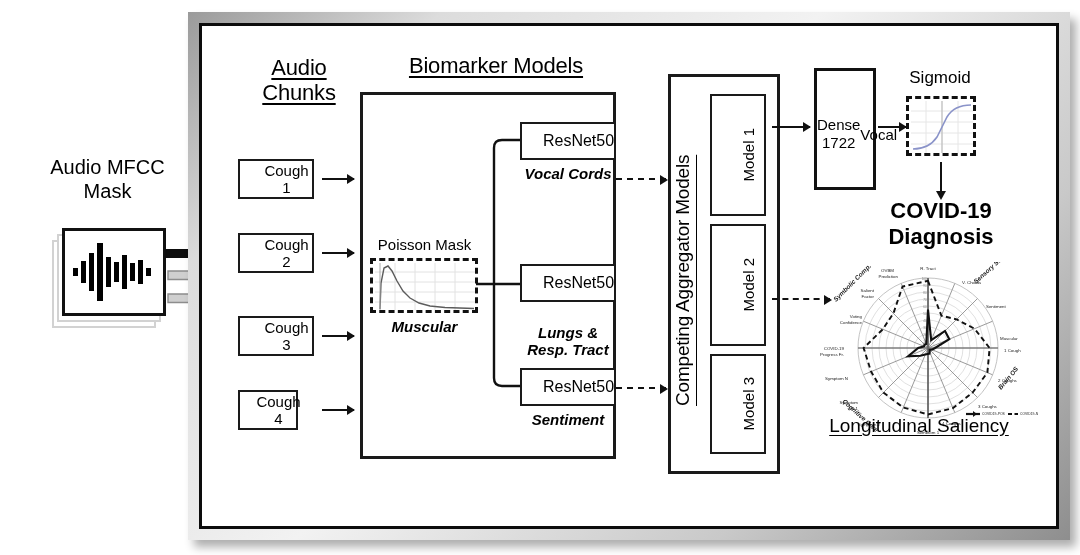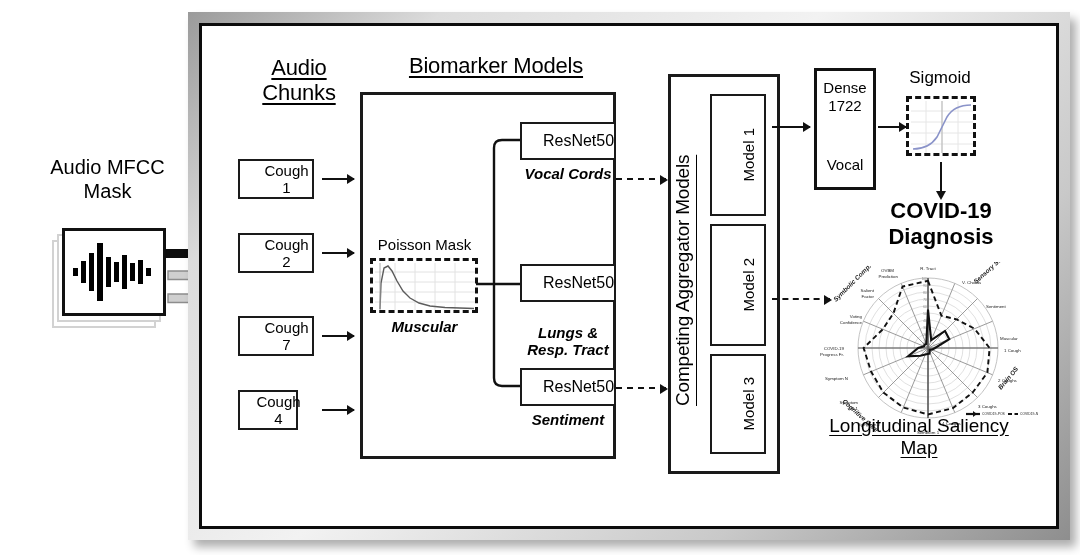--- a/index.html
+++ b/index.html
@@ -167,21 +167,21 @@
       <div>Chunks</div>
     </div>
 
     <div class="abs box" style="left:36px; top:133px; width:76px; height:40px;">
       <span>Cough 1</span>
     </div>
     <div class="abs box" style="left:36px; top:207px; width:76px; height:40px;">
       <span>Cough 2</span>
     </div>
     <div class="abs box" style="left:36px; top:290px; width:76px; height:40px;">
-      <span>Cough 7</span>
+      <span>Cough 3</span>
     </div>
     <div class="abs box" style="left:36px; top:364px; width:60px; height:40px;">
       <span>Cough 4</span>
     </div>
 
     <div class="abs arrow-solid" style="left:120px; top:152px; width:32px;"></div>
     <div class="abs arrow-solid" style="left:120px; top:226px; width:32px;"></div>
     <div class="abs arrow-solid" style="left:120px; top:309px; width:32px;"></div>
     <div class="abs arrow-solid" style="left:120px; top:383px; width:32px;"></div>
 
@@ -260,22 +260,22 @@
       <span class="vert">Model 2</span>
     </div>
     <div class="abs box" style="left:508px; top:328px; width:56px; height:100px;">
       <span class="vert">Model 3</span>
     </div>
 
     <div class="abs arrow-solid" style="left:570px; top:100px; width:38px;"></div>
     <div class="abs arrow-dash" style="left:570px; top:272px; width:58px;"></div>
 
     <div class="abs thickbox" style="left:612px; top:42px; width:62px; height:122px; box-sizing:border-box; border:3px solid #111;
-                display:flex; flex-direction:column; align-items:center; justify-content:space-between;
-                padding:8px 0 14px 0; font-size:15px;">
+                display:flex; flex-direction:row; align-items:center; justify-content:space-between;
+                padding:24px 0 14px 0; font-size:15px;">
       <div style="text-align:center; line-height:1.2;">
         <div>Dense</div>
         <div>1722</div>
       </div>
       <div>Vocal</div>
     </div>
 
     <div class="abs arrow-solid" style="left:676px; top:100px; width:28px;"></div>
 
     <div class="abs" style="left:688px; top:42px; width:100px; font-size:17px; text-align:center;">
@@ -402,14 +402,13 @@
           <text x="202" y="153.4">COVID19-NEG</text>
         </g>
       </svg>
     </div>
 
   </div>
 </div>
 
 <div class="abs" id="saliency-title">
   <div>Longitudinal Saliency</div>
-  <div>Map</div>
 </div>
 
 </body></html>

